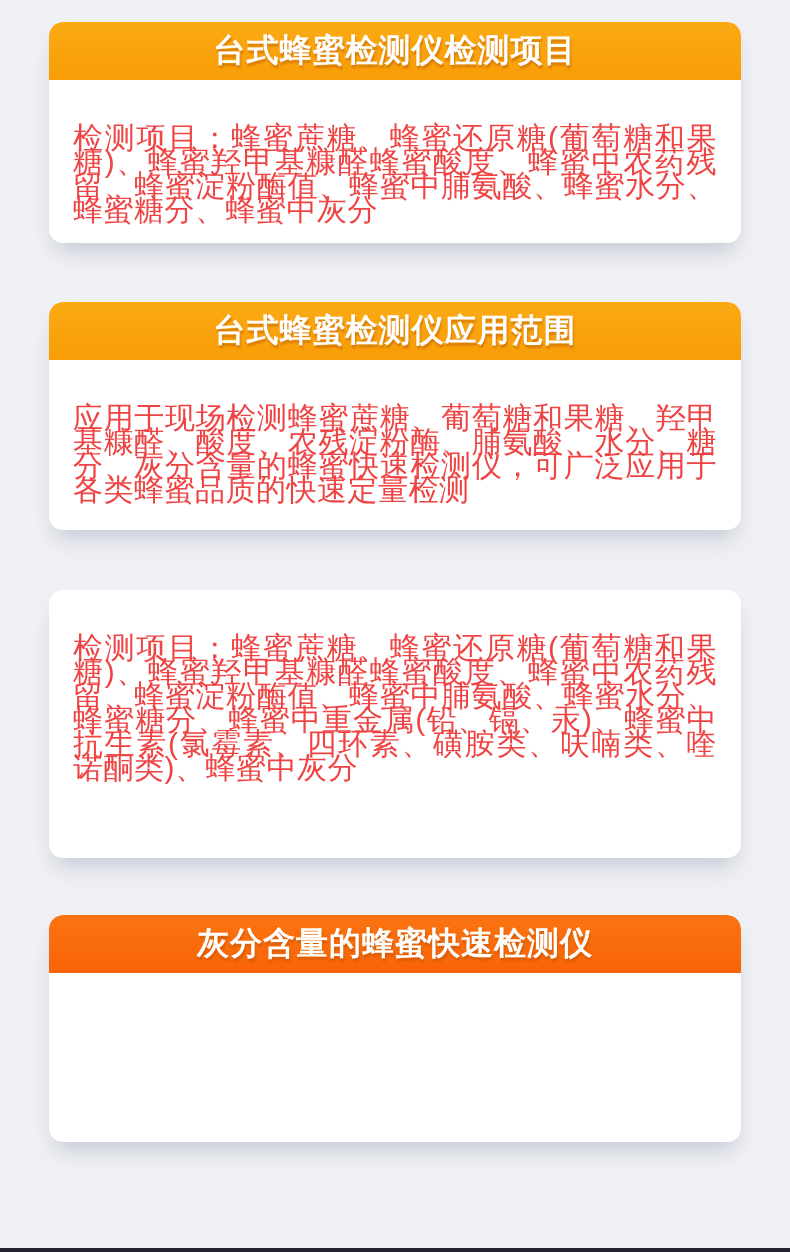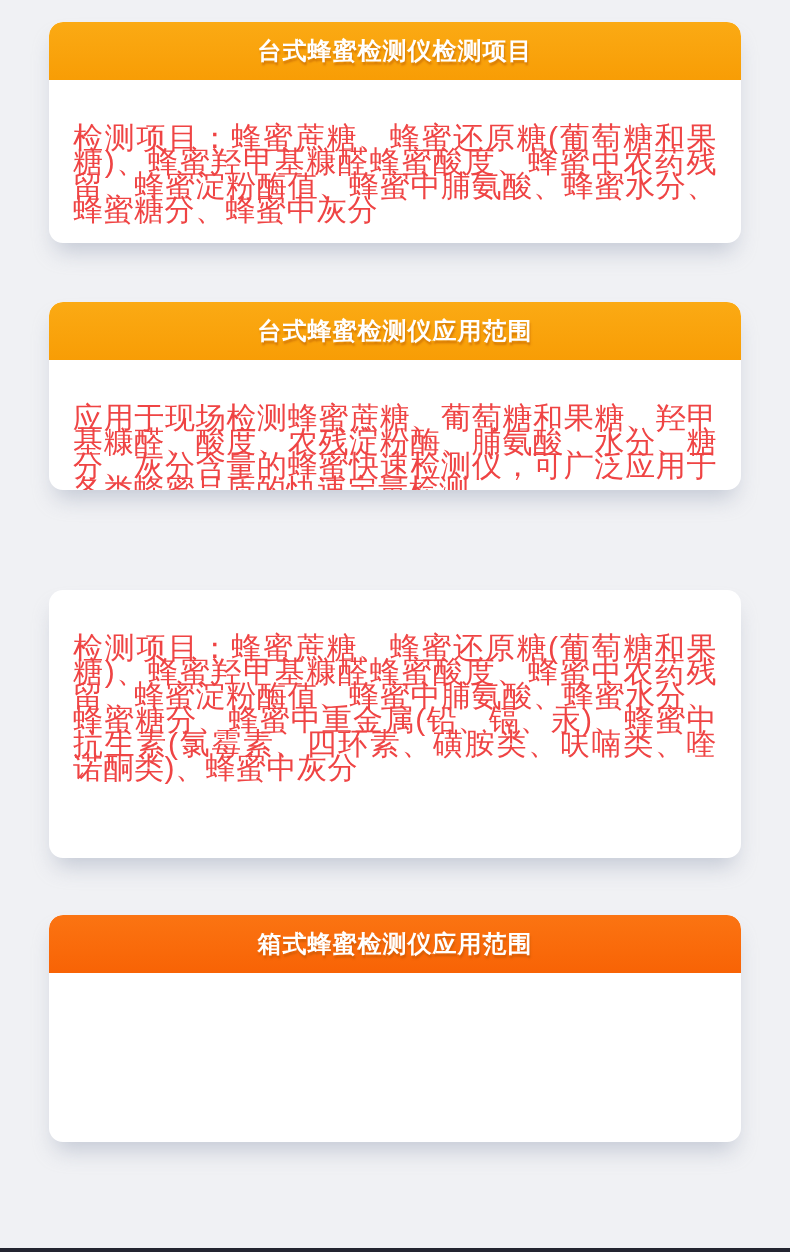--- a/index.html
+++ b/index.html
@@ -35,39 +35,39 @@
     border-radius: 14px 14px 0 0;
   }
   .card--amber .card-header {
     background: linear-gradient(180deg, #fbaa14 0%, #f89d05 100%);
   }
   .card--deep .card-header {
     background: linear-gradient(180deg, #fb7412 0%, #f86305 100%);
   }
   .card-title {
     color: #ffffff;
-    font-size: 24px;
+    font-size: 32px;
     font-weight: bold;
     letter-spacing: 1px;
     text-shadow: 1px 3px 2px rgba(175, 80, 0, 0.45);
     white-space: nowrap;
   }
   .card-body {
     padding: 16px 24px 0 24px;
   }
   .body-text {
     font-size: 30px;
     line-height: 24px;
     color: #ef4444;
     text-align: justify;
     letter-spacing: 0.5px;
   }
   
   .card-1 { top: 22px;  height: 221px; }
-  .card-2 { top: 302px; height: 188px; }
+  .card-2 { top: 302px; height: 228px; }
   .card-3 { top: 590px; height: 268px; }
   .card-4 { top: 915px; height: 227px; }
   .bottom-bar {
     position: absolute;
     left: 0;
     bottom: 0;
     width: 790px;
     height: 4px;
     background: #232430;
   }
@@ -96,19 +96,19 @@
   </section>
 
   <section class="card card--deep card-3">
     <div class="card-body">
       <p class="body-text">检测项目：蜂蜜蔗糖、蜂蜜还原糖(葡萄糖和果糖)、蜂蜜羟甲基糠醛蜂蜜酸度、蜂蜜中农药残留、蜂蜜淀粉酶值、蜂蜜中脯氨酸、蜂蜜水分、蜂蜜糖分、蜂蜜中重金属(铅、镉、汞)、蜂蜜中抗生素(氯霉素、四环素、磺胺类、呋喃类、喹诺酮类)、蜂蜜中灰分</p>
     </div>
   </section>
 
   <section class="card card--deep card-4">
     <div class="card-header">
-      <span class="card-title">箱式蜂蜜检测仪应用范围</span>
+      <span class="card-title">灰分含量的蜂蜜快速检测仪</span>
     </div>
   </section>
 
   <div class="bottom-bar"></div>
 
 </div>
 
 </body></html>

